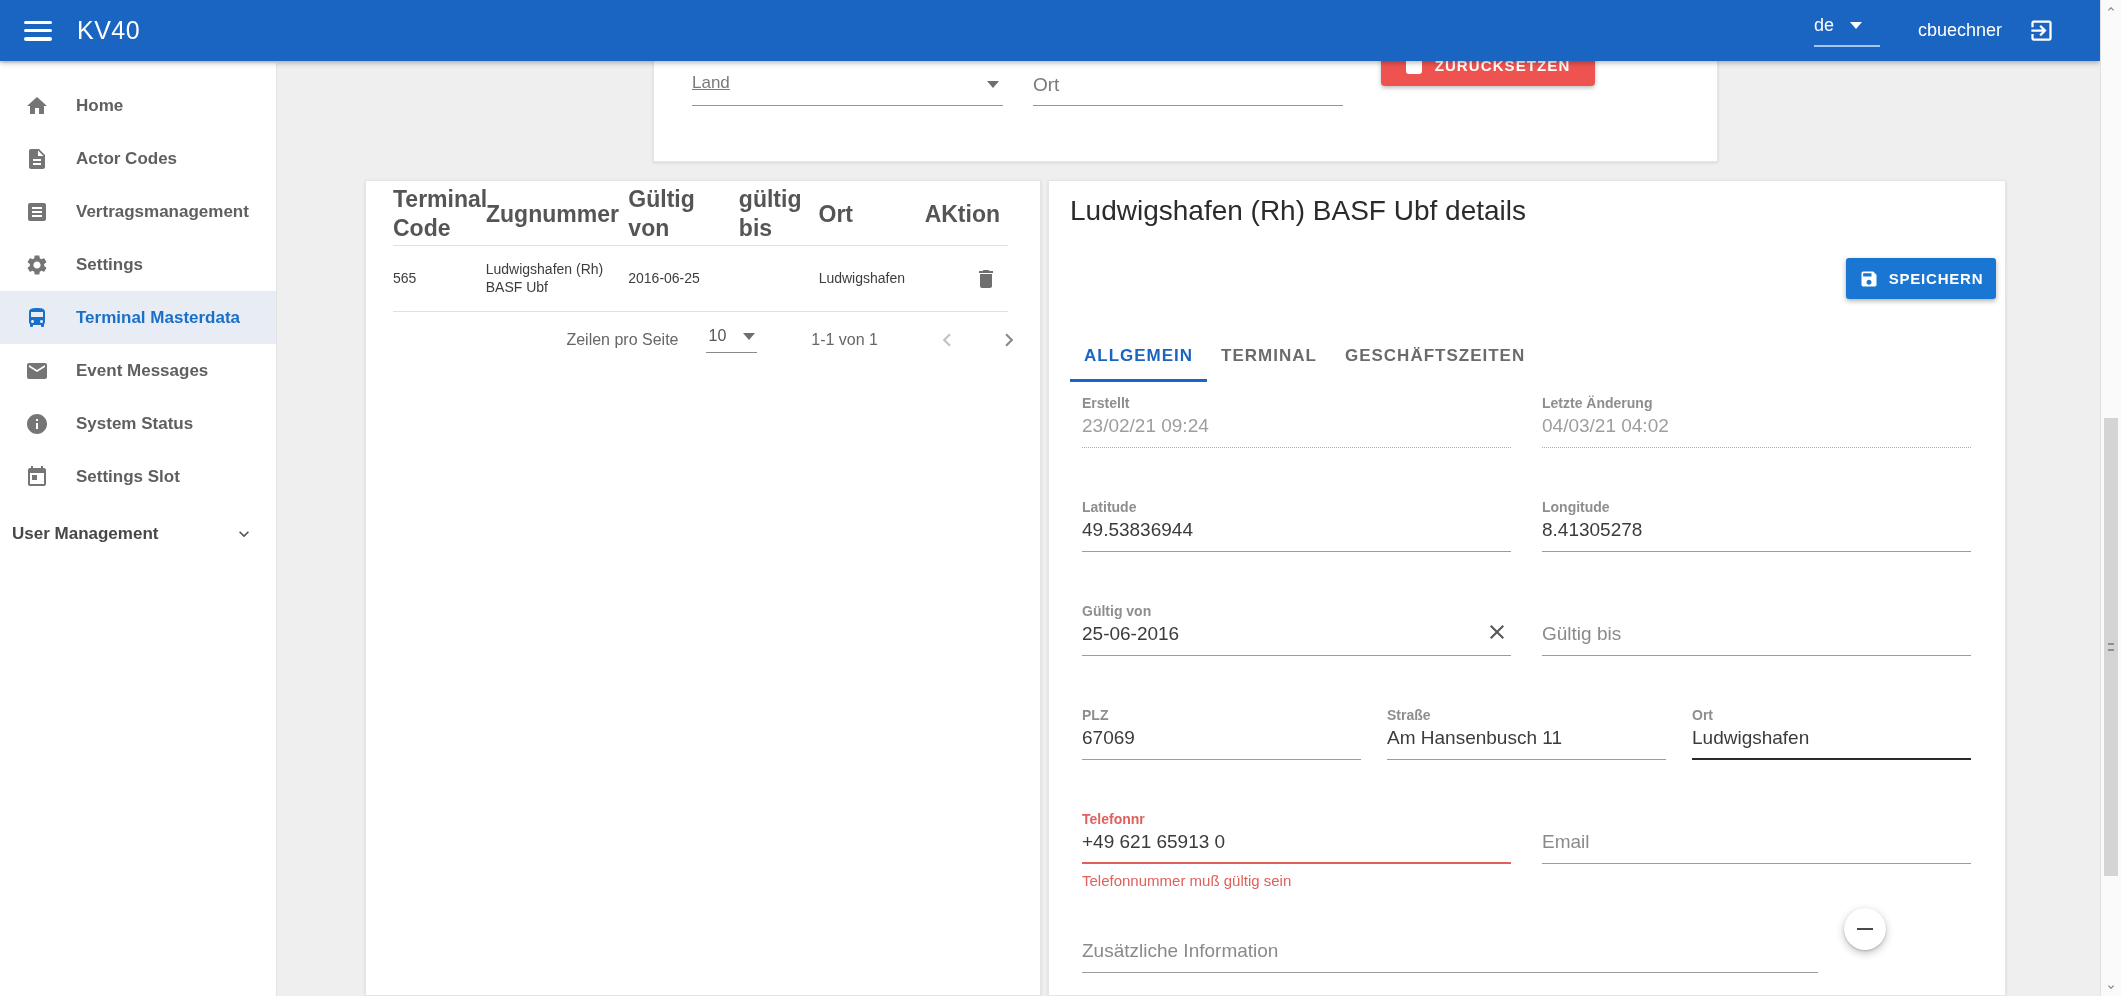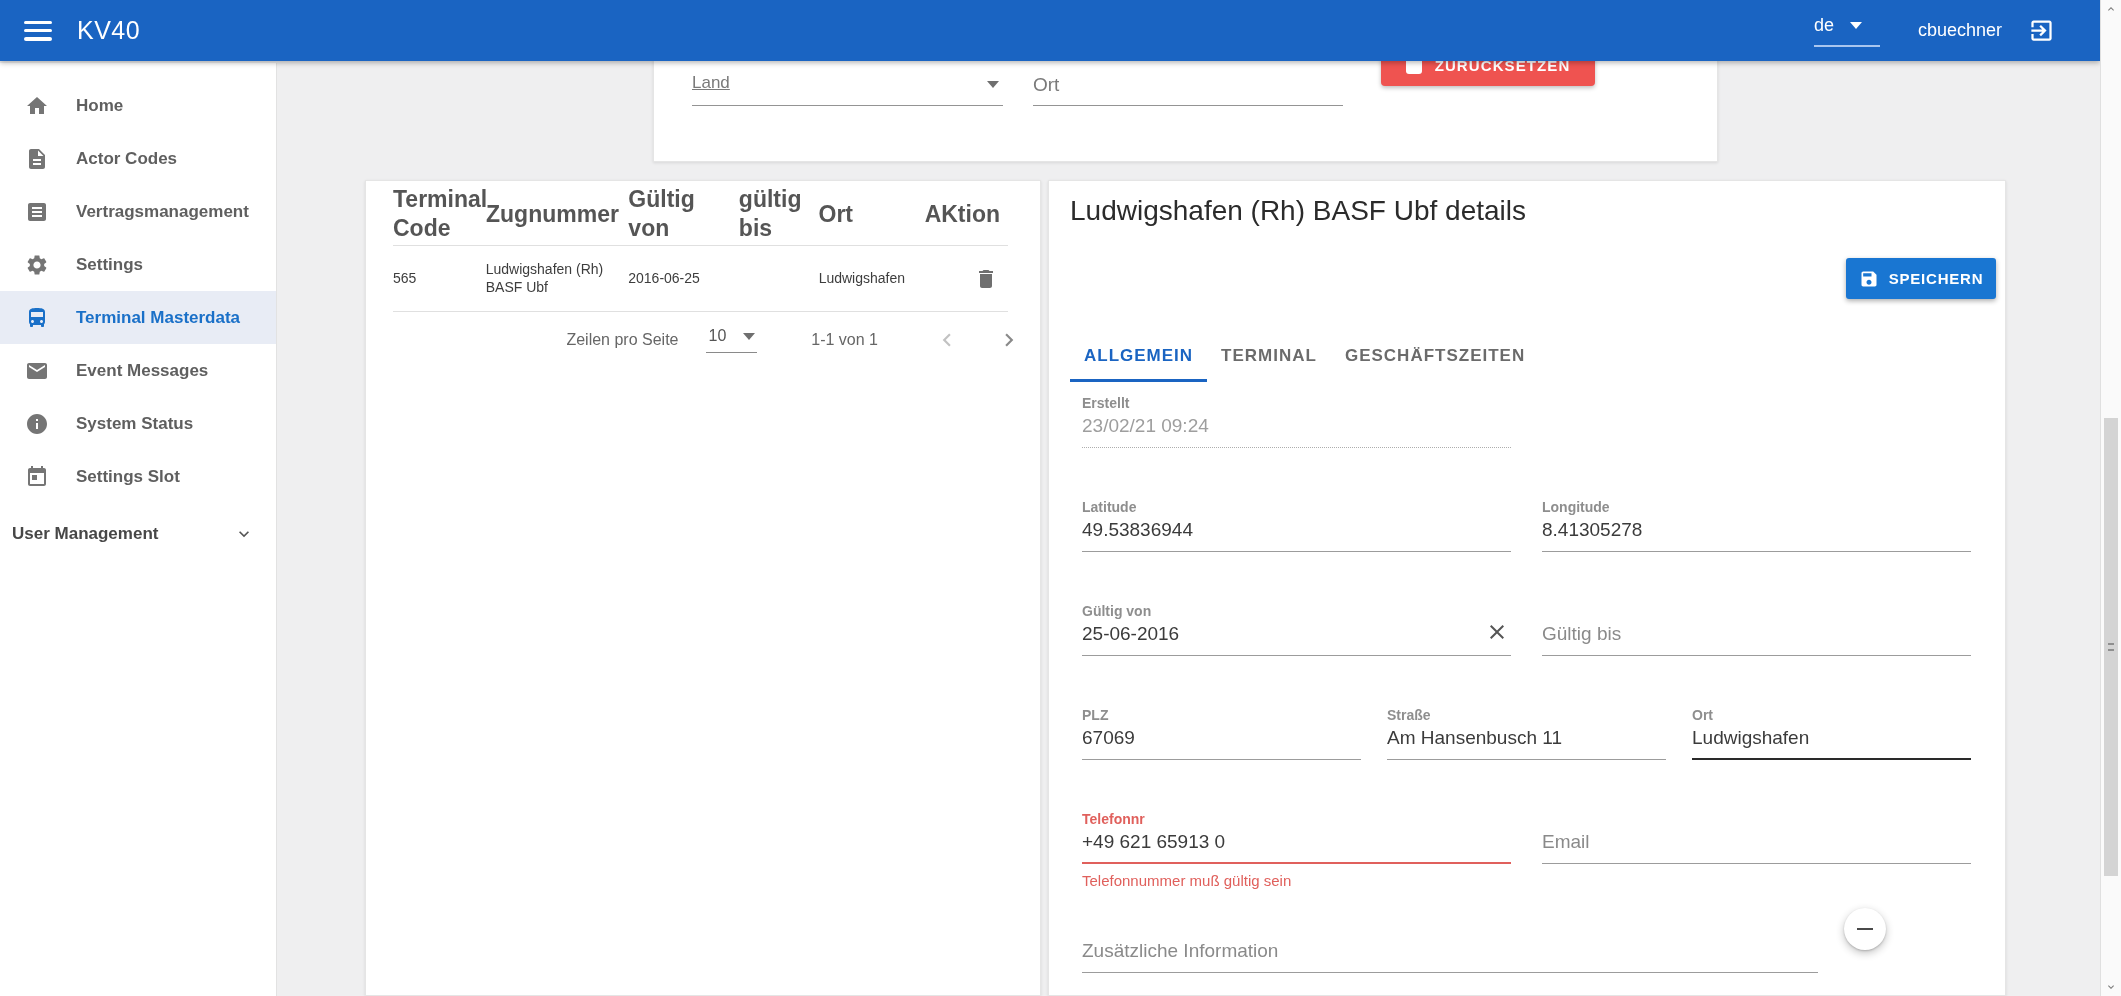--- a/index.html
+++ b/index.html
@@ -305,20 +305,24 @@
     <div class="tabs">
       <div class="tab active">ALLGEMEIN</div>
       <div class="tab">TERMINAL</div>
       <div class="tab">GESCHÄFTSZEITEN</div>
     </div>
 
     <div class="field disabled" style="left:33px; top:213px; width:429px;">
       <div class="lab">Erstellt</div>
       <div class="val"><input type="text" disabled="" value="23/02/21 09:24" style=""></div>
     </div>
+    <div class="field disabled" style="left:493px; top:213px; width:429px;">
+      <div class="lab">Letzte Änderung</div>
+      <div class="val"><input type="text" disabled="" value="04/03/21 04:02" style=""></div>
+    </div>
 
     <div class="field" style="left:33px; top:317px; width:429px;">
       <div class="lab">Latitude</div>
       <div class="val"><input type="text" value="49.53836944" style=""></div>
     </div>
     <div class="field" style="left:493px; top:317px; width:429px;">
       <div class="lab">Longitude</div>
       <div class="val"><input type="text" value="8.41305278" style=""></div>
     </div>
 

